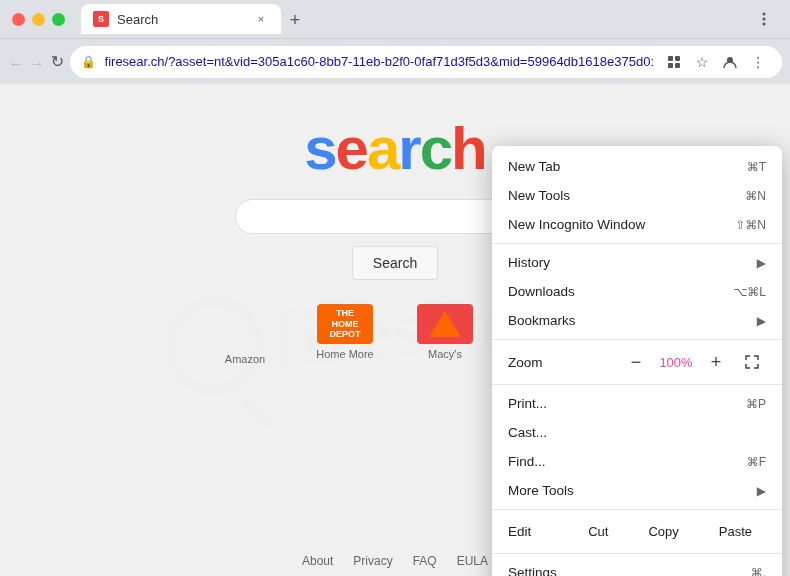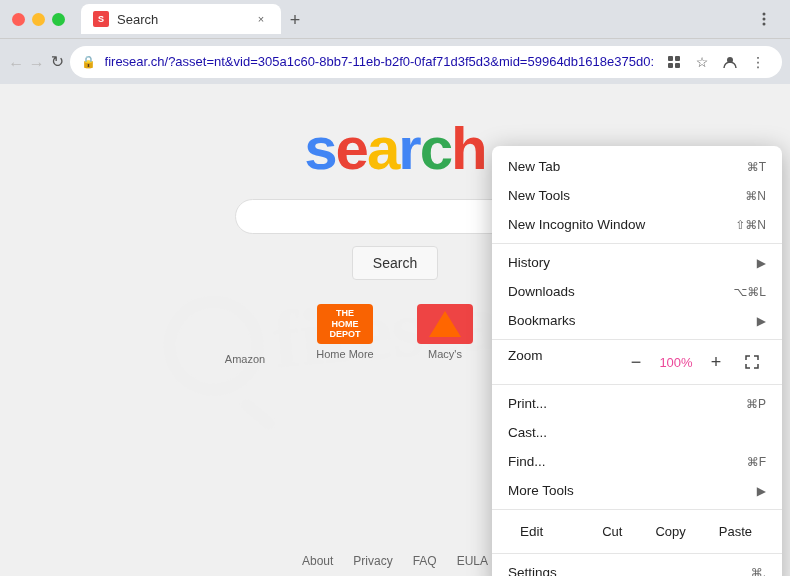--- a/index.html
+++ b/index.html
@@ -55,27 +55,27 @@
     .footer-links { position: absolute; bottom: 8px; left: 50%; transform: translateX(-50%); display: flex; gap: 20px; font-size: 12px; color: #666; }
     .footer-links a { text-decoration: none; color: #666; }
 
     
     .context-menu { position: absolute; top: 62px; right: 8px; width: 290px; background: #fff; border-radius: 8px; box-shadow: 0 4px 24px rgba(0,0,0,0.28); z-index: 1000; padding: 6px 0; font-size: 13.5px; }
     .menu-item { display: flex; align-items: center; padding: 7px 16px; cursor: pointer; color: #222; position: relative; }
     .menu-item-label { flex: 1; }
     .menu-item-shortcut { color: #666; font-size: 12px; margin-left: 16px; }
     .menu-item-arrow { color: #666; font-size: 12px; }
     .menu-separator { height: 1px; background: #e5e5e5; margin: 4px 0; }
-    .menu-zoom { display: flex; padding: 4px 16px; }
+    .menu-zoom { display: flex; align-items: center; padding: 4px 16px; }
     .menu-zoom-label { flex: 1; color: #222; }
     .menu-zoom-controls { display: flex; align-items: center; gap: 8px; }
     .zoom-btn { width: 28px; height: 28px; display: flex; align-items: center; justify-content: center; border: none; background: transparent; font-size: 18px; color: #444; cursor: pointer; border-radius: 4px; }
     .zoom-pct { font-size: 13px; color: #ec4899; min-width: 36px; text-align: center; }
     .zoom-expand { width: 28px; height: 28px; display: flex; align-items: center; justify-content: center; border: none; background: transparent; cursor: pointer; color: #444; font-size: 14px; }
-    .menu-edit-row { display: flex; align-items: center; padding: 6px 16px; gap: 5px; margin-left: 12px; }
+    .menu-edit-row { display: flex; align-items: center; padding: 6px 16px; gap: 12px; }
     .edit-label { flex: 1; color: #222; font-size: 13.5px; }
     .edit-btn { padding: 4px 14px; font-size: 13px; color: #222; cursor: pointer; border-radius: 4px; }
 
     
     [data-interactable="true"] { cursor: pointer; }
   </style>
 </head>
 <body>
 
 <div class="browser-window" data-interactable="false">

